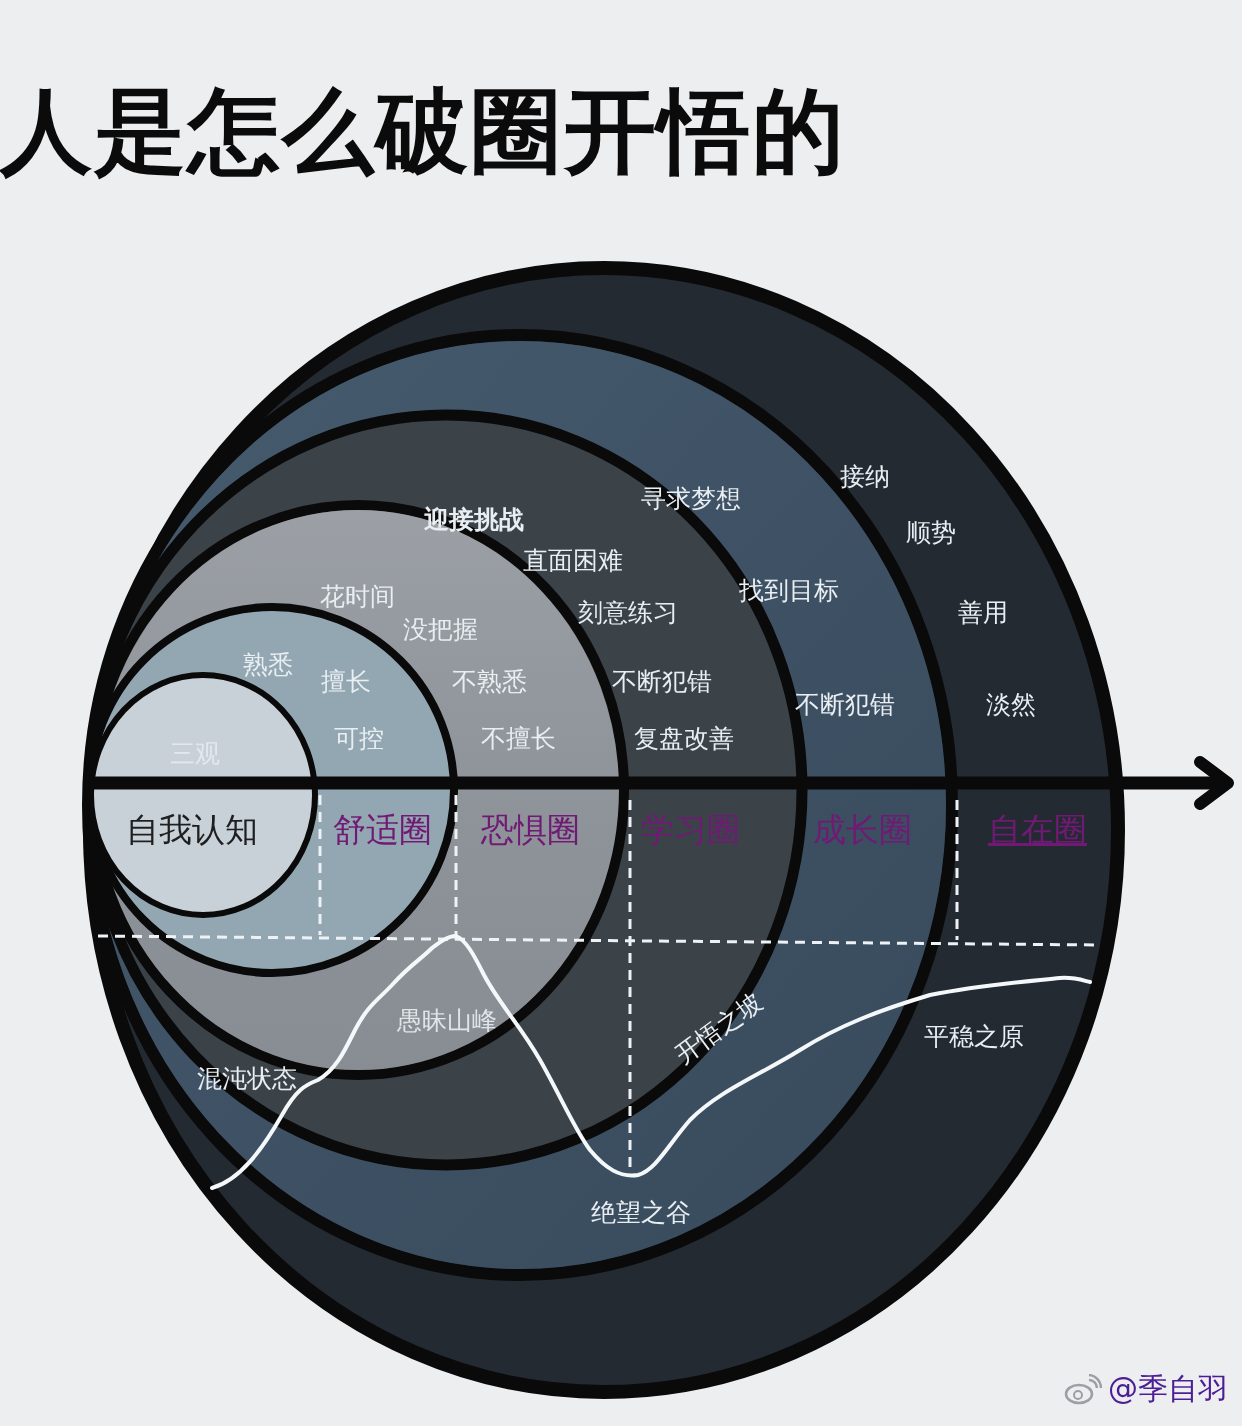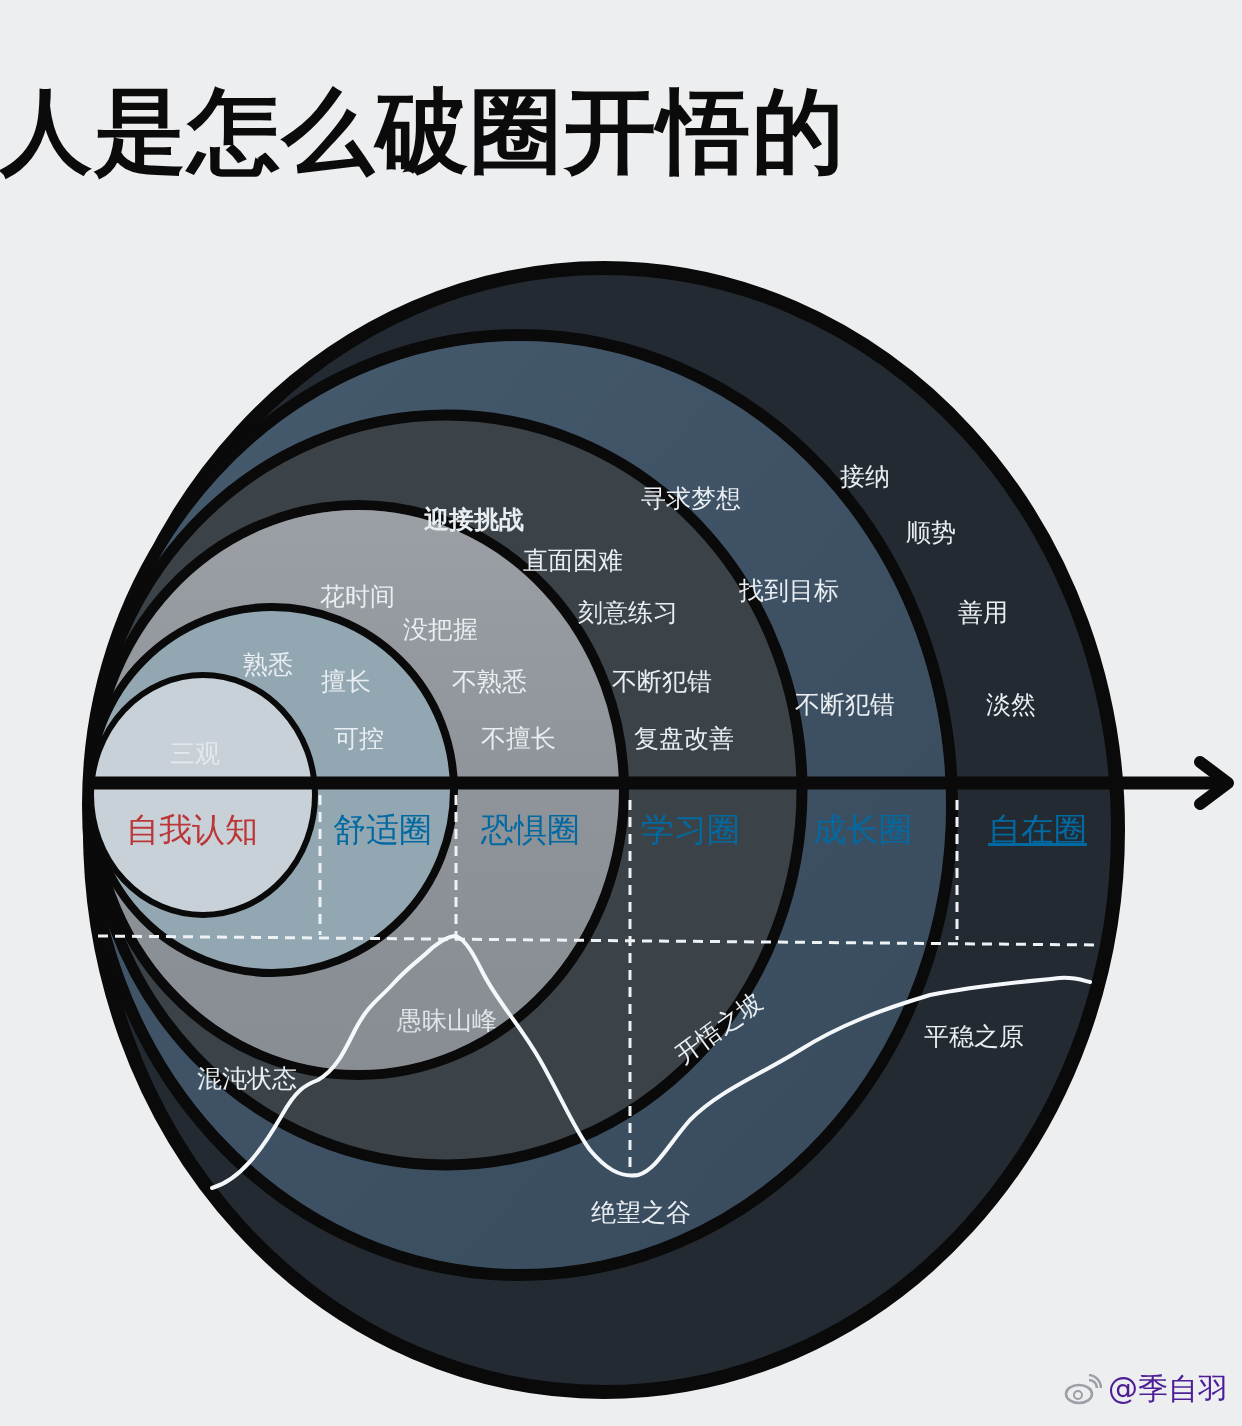--- a/index.html
+++ b/index.html
@@ -8,22 +8,22 @@
     background:#eceef0;
     font-family:"DejaVu Sans","Liberation Sans",sans-serif;
   }
   .title {
     position:absolute; left:0; top:70px; width:1242px; text-align:left;
     font-size:92px; font-weight:bold; color:#0b0b0b; letter-spacing:2px;
     font-family:"DejaVu Sans",sans-serif;
   }
   svg.diagram { position:absolute; left:0; top:0; }
   .lbl { position:absolute; color:#e9eef2; font-size:25px; white-space:nowrap; }
-  .zone { position:absolute; color:#0369a1; font-size:33px; white-space:nowrap; }
-  .zone.light { color:#b91c1c; opacity:.85; }
+  .zone { position:absolute; color:#701a75; font-size:33px; white-space:nowrap; }
+  .zone.light { color:#000000; opacity:.85; }
   .curve-lbl { position:absolute; color:#e9eef2; font-size:25px; white-space:nowrap; }
   .watermark {
     position:absolute; right:14px; bottom:16px; font-size:30px; color:#4c1d95;
     display:flex; align-items:center; gap:6px;
   }
   .weibo-icon { width:38px; height:32px; }
 </style>
 </head>
 <body>
 

